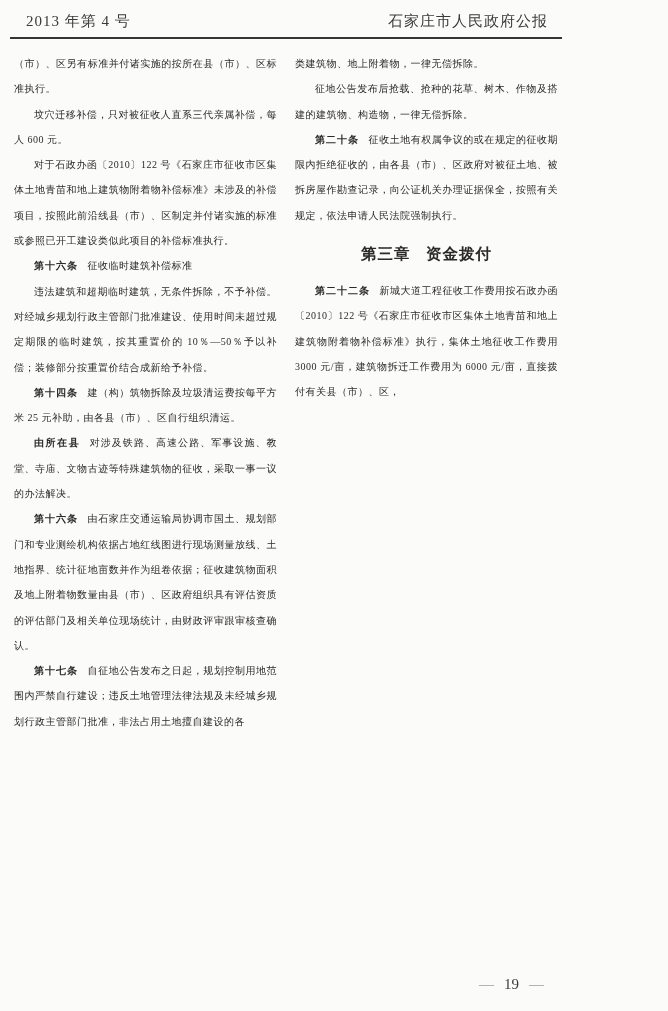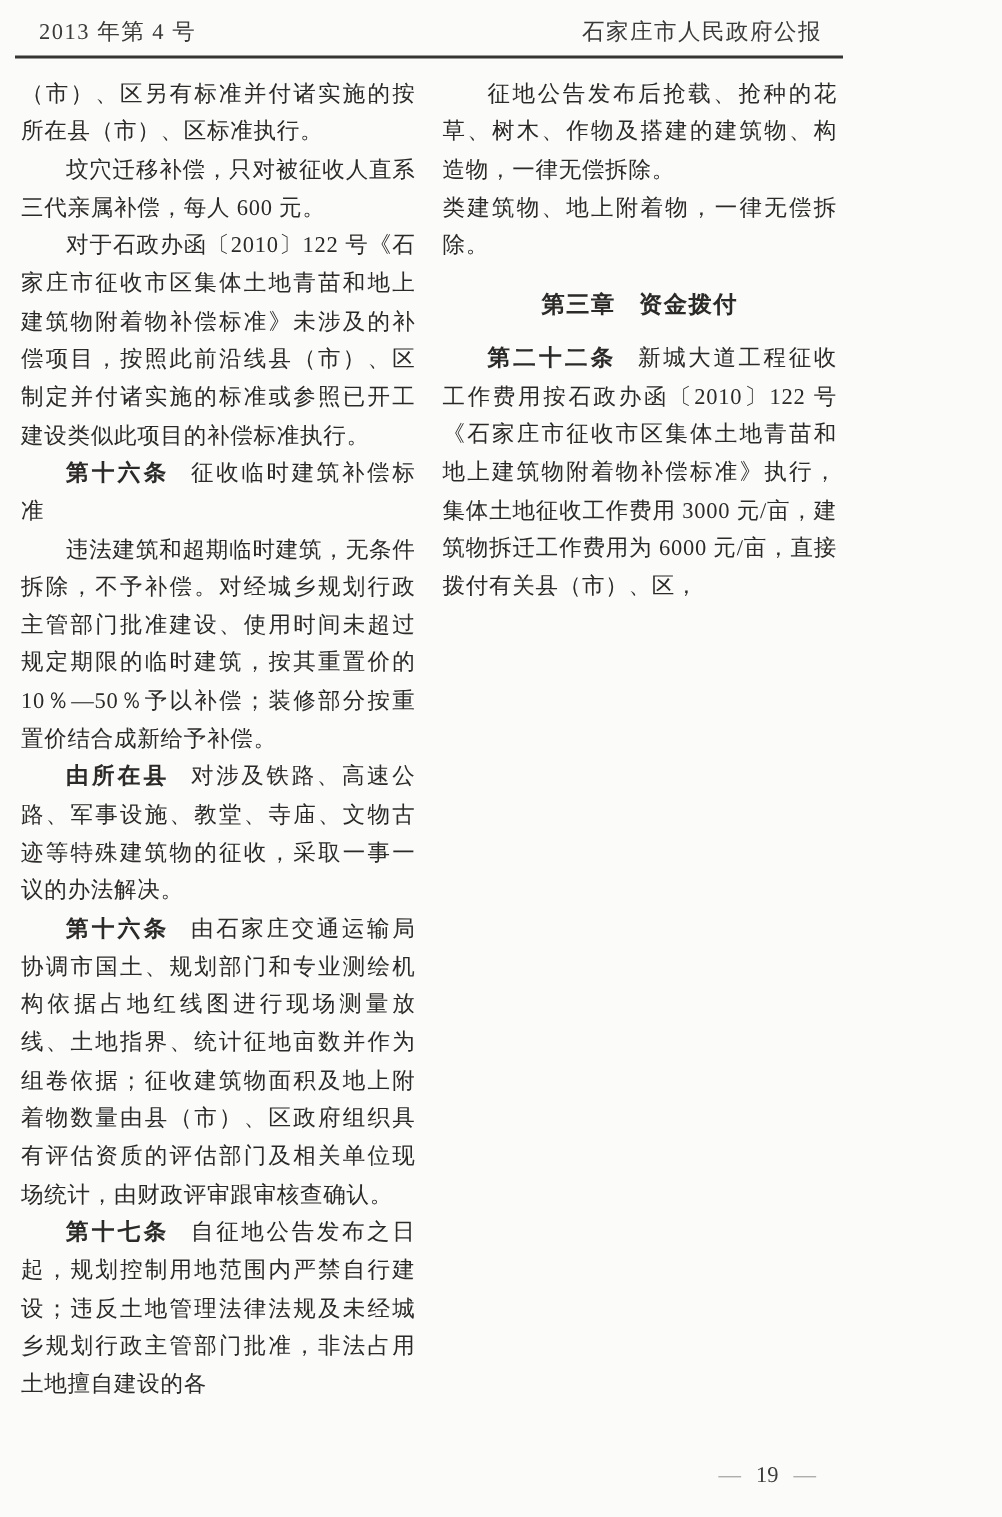--- a/index.html
+++ b/index.html
@@ -29,21 +29,21 @@
   
   .main {
     display: flex;
     gap: 18px;
     padding: 12px 14px 0 14px;
   }
   .col { width: 311px; }
 
   .para {
     margin: 0;
-    font-size: 15px;
+    font-size: 10px;
     line-height: 25.3px;
     text-align: justify;
     letter-spacing: 0.5px;
   }
   .para { text-indent: 2em; }
   .para.no-indent { text-indent: 0; }
   .lead { font-weight: 700; margin-right: 0.95em; letter-spacing: 1px; }
 
   .chapter {
     margin: 16px 0 13px 0;
@@ -77,27 +77,29 @@
     <span>石家庄市人民政府公报</span>
   </div>
 
   <div class="main">
     <div class="col" id="col-left">
         <p class="para no-indent"><span>（市）、区另有标准并付诸实施的按所在县（市）、区标准执行。</span></p>
         <p class="para"><span>坟穴迁移补偿，只对被征收人直系三代亲属补偿，每人 600 元。</span></p>
         <p class="para"><span>对于石政办函〔2010〕122 号《石家庄市征收市区集体土地青苗和地上建筑物附着物补偿标准》未涉及的补偿项目，按照此前沿线县（市）、区制定并付诸实施的标准或参照已开工建设类似此项目的补偿标准执行。</span></p>
         <p class="para"><b class="lead">第十六条</b><span>征收临时建筑补偿标准</span></p>
         <p class="para"><span>违法建筑和超期临时建筑，无条件拆除，不予补偿。对经城乡规划行政主管部门批准建设、使用时间未超过规定期限的临时建筑，按其重置价的 10％—50％予以补偿；装修部分按重置价结合成新给予补偿。</span></p>
+        <p class="para"><b class="lead">第十四条</b><span>建（构）筑物拆除及垃圾清运费按每平方米 25 元补助，由各县（市）、区自行组织清运。</span></p>
         <p class="para"><b class="lead">由所在县</b><span>对涉及铁路、高速公路、军事设施、教堂、寺庙、文物古迹等特殊建筑物的征收，采取一事一议的办法解决。</span></p>
         <p class="para"><b class="lead">第十六条</b><span>由石家庄交通运输局协调市国土、规划部门和专业测绘机构依据占地红线图进行现场测量放线、土地指界、统计征地亩数并作为组卷依据；征收建筑物面积及地上附着物数量由县（市）、区政府组织具有评估资质的评估部门及相关单位现场统计，由财政评审跟审核查确认。</span></p>
         <p class="para"><b class="lead">第十七条</b><span>自征地公告发布之日起，规划控制用地范围内严禁自行建设；违反土地管理法律法规及未经城乡规划行政主管部门批准，非法占用土地擅自建设的各</span></p>
       </div>
     <div class="col" id="col-right">
+        <p class="para no-indent"><span>类建筑物、地上附着物，一律无偿拆除。</span></p>
         <p class="para"><span>征地公告发布后抢载、抢种的花草、树木、作物及搭建的建筑物、构造物，一律无偿拆除。</span></p>
-        <p class="para no-indent"><span>类建筑物、地上附着物，一律无偿拆除。</span></p>
+        <p class="para"><b class="lead">第二十条</b><span>征收土地有权属争议的或在规定的征收期限内拒绝征收的，由各县（市）、区政府对被征土地、被拆房屋作勘查记录，向公证机关办理证据保全，按照有关规定，依法申请人民法院强制执行。</span></p>
         <h3 class="chapter"><span>第三章</span><span class="chapter-title">资金拨付</span></h3>
         <p class="para"><b class="lead">第二十二条</b><span>新城大道工程征收工作费用按石政办函〔2010〕122 号《石家庄市征收市区集体土地青苗和地上建筑物附着物补偿标准》执行，集体土地征收工作费用 3000 元/亩，建筑物拆迁工作费用为 6000 元/亩，直接拨付有关县（市）、区，</span></p>
       </div>
   </div>
 
   <div class="footer">
     <span class="dash">—</span>
     <span>19</span>
     <span class="dash">—</span>
   </div>

